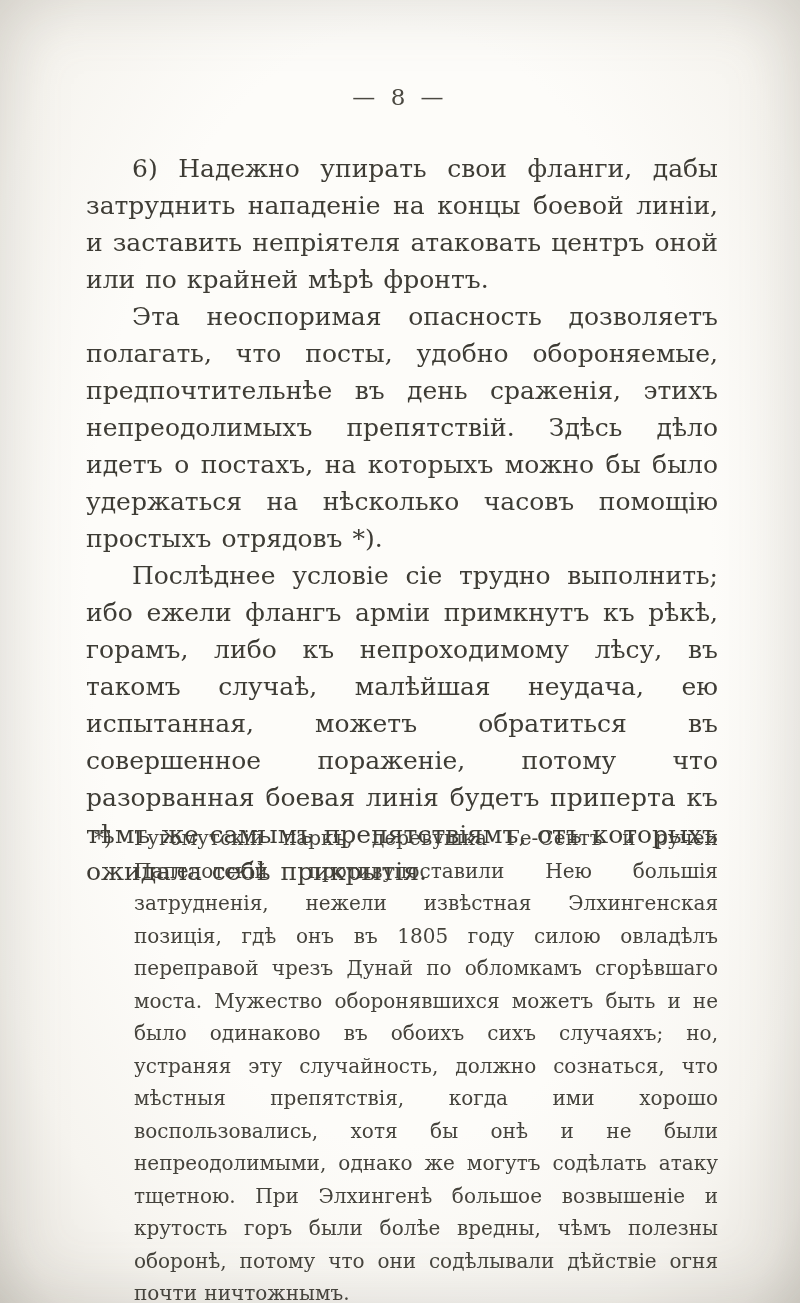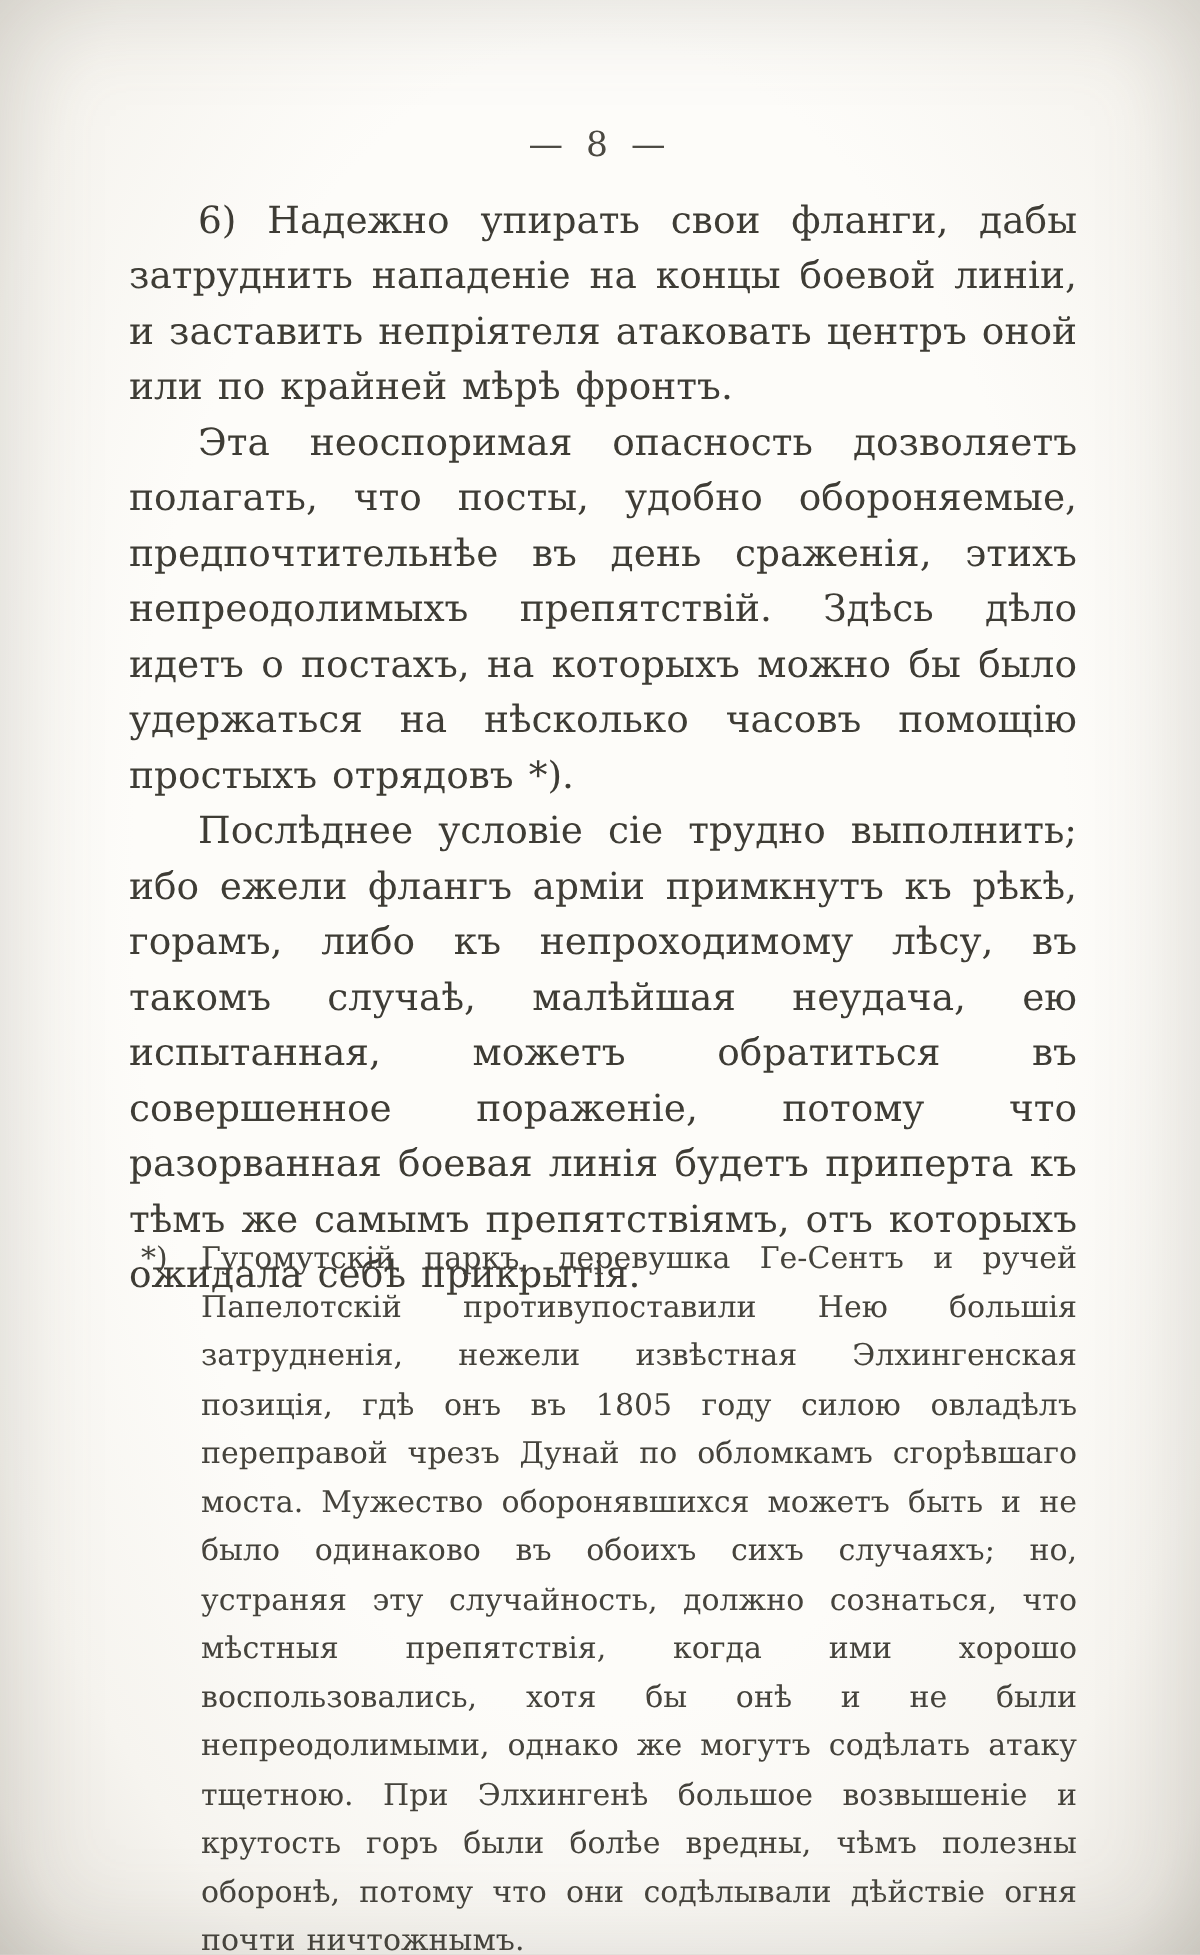--- a/index.html
+++ b/index.html
@@ -25,21 +25,21 @@
     top: 84px;
     left: 0;
     width: 100%;
     text-align: center;
     font-size: 23px;
     letter-spacing: 4px;
     color: #4b4942;
   }
   .body-text {
     position: absolute;
-    top: 128px;
+    top: 150px;
     left: 86px;
     width: 632px;
     font-size: 25px;
     line-height: 37px;
     text-align: justify;
     word-spacing: 2px;
     color: #3e3c35;
   }
   .body-text p {
     margin: 0;

